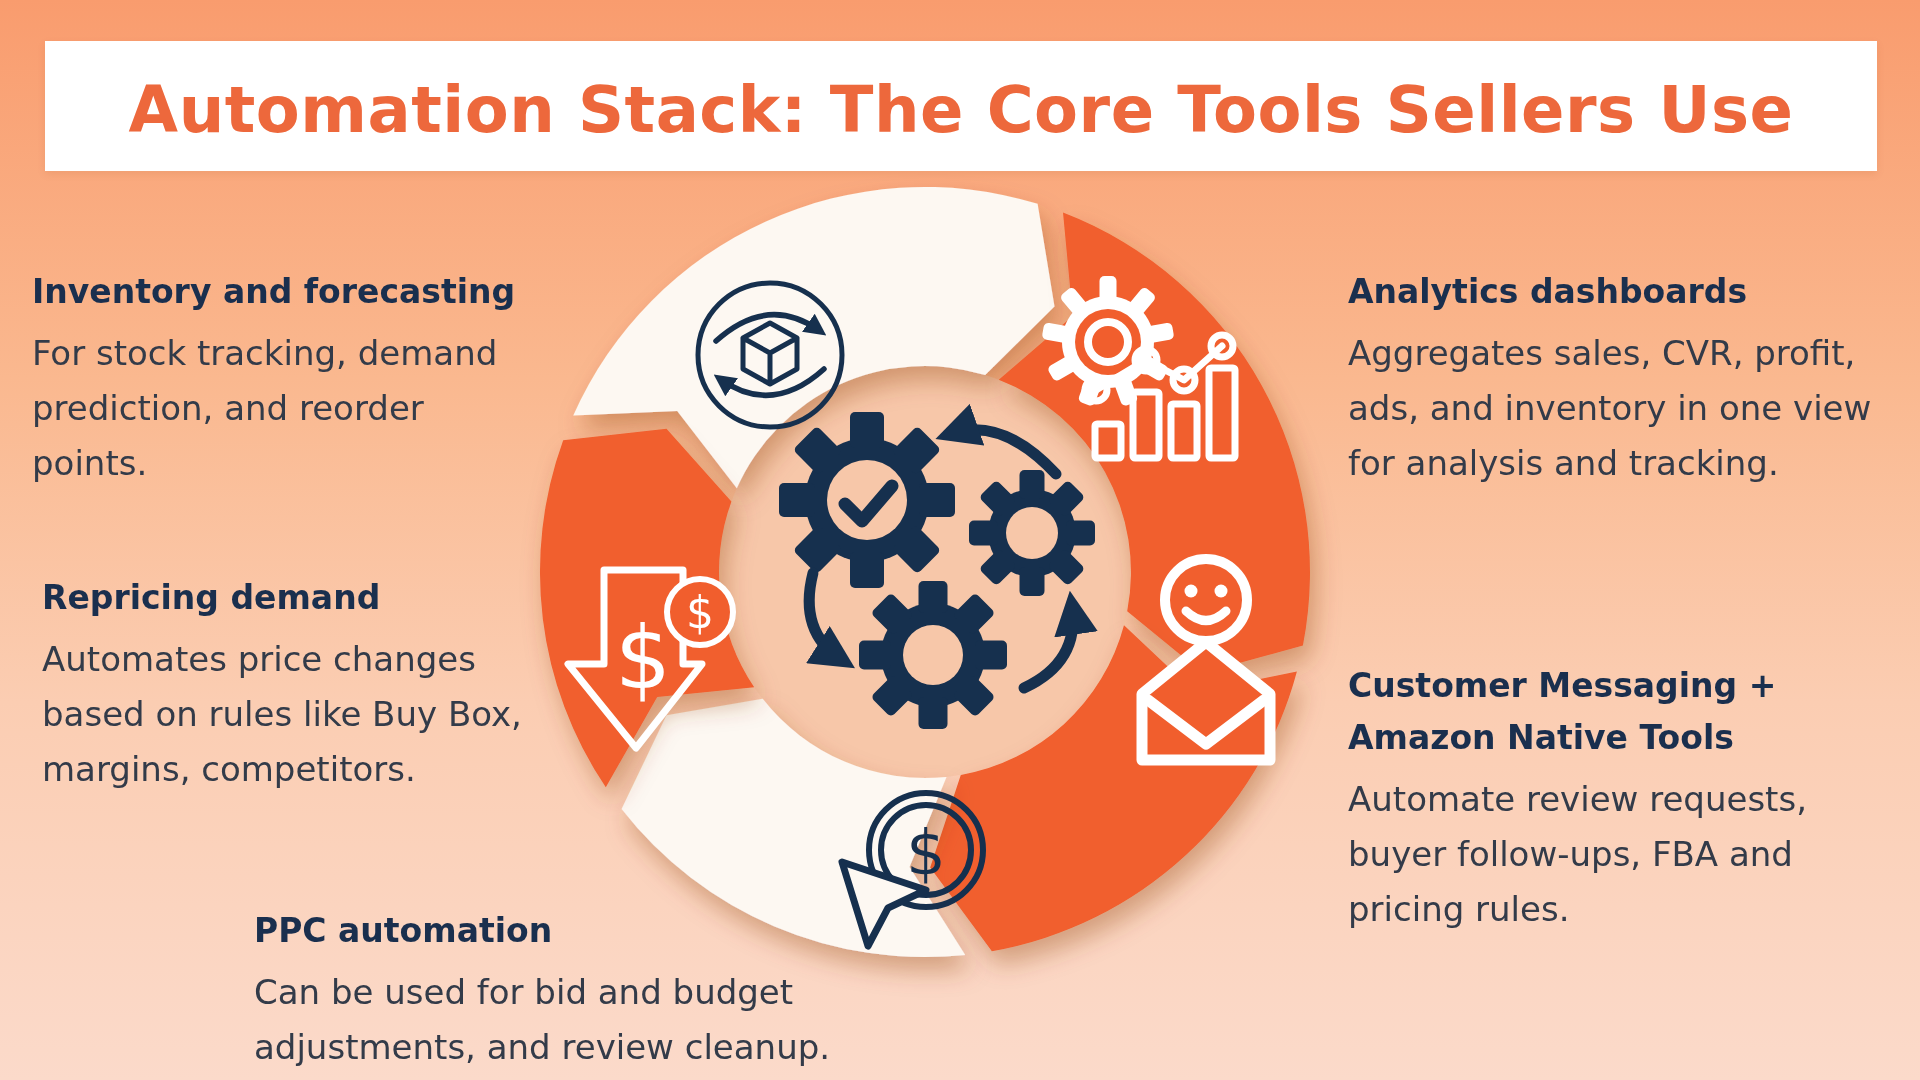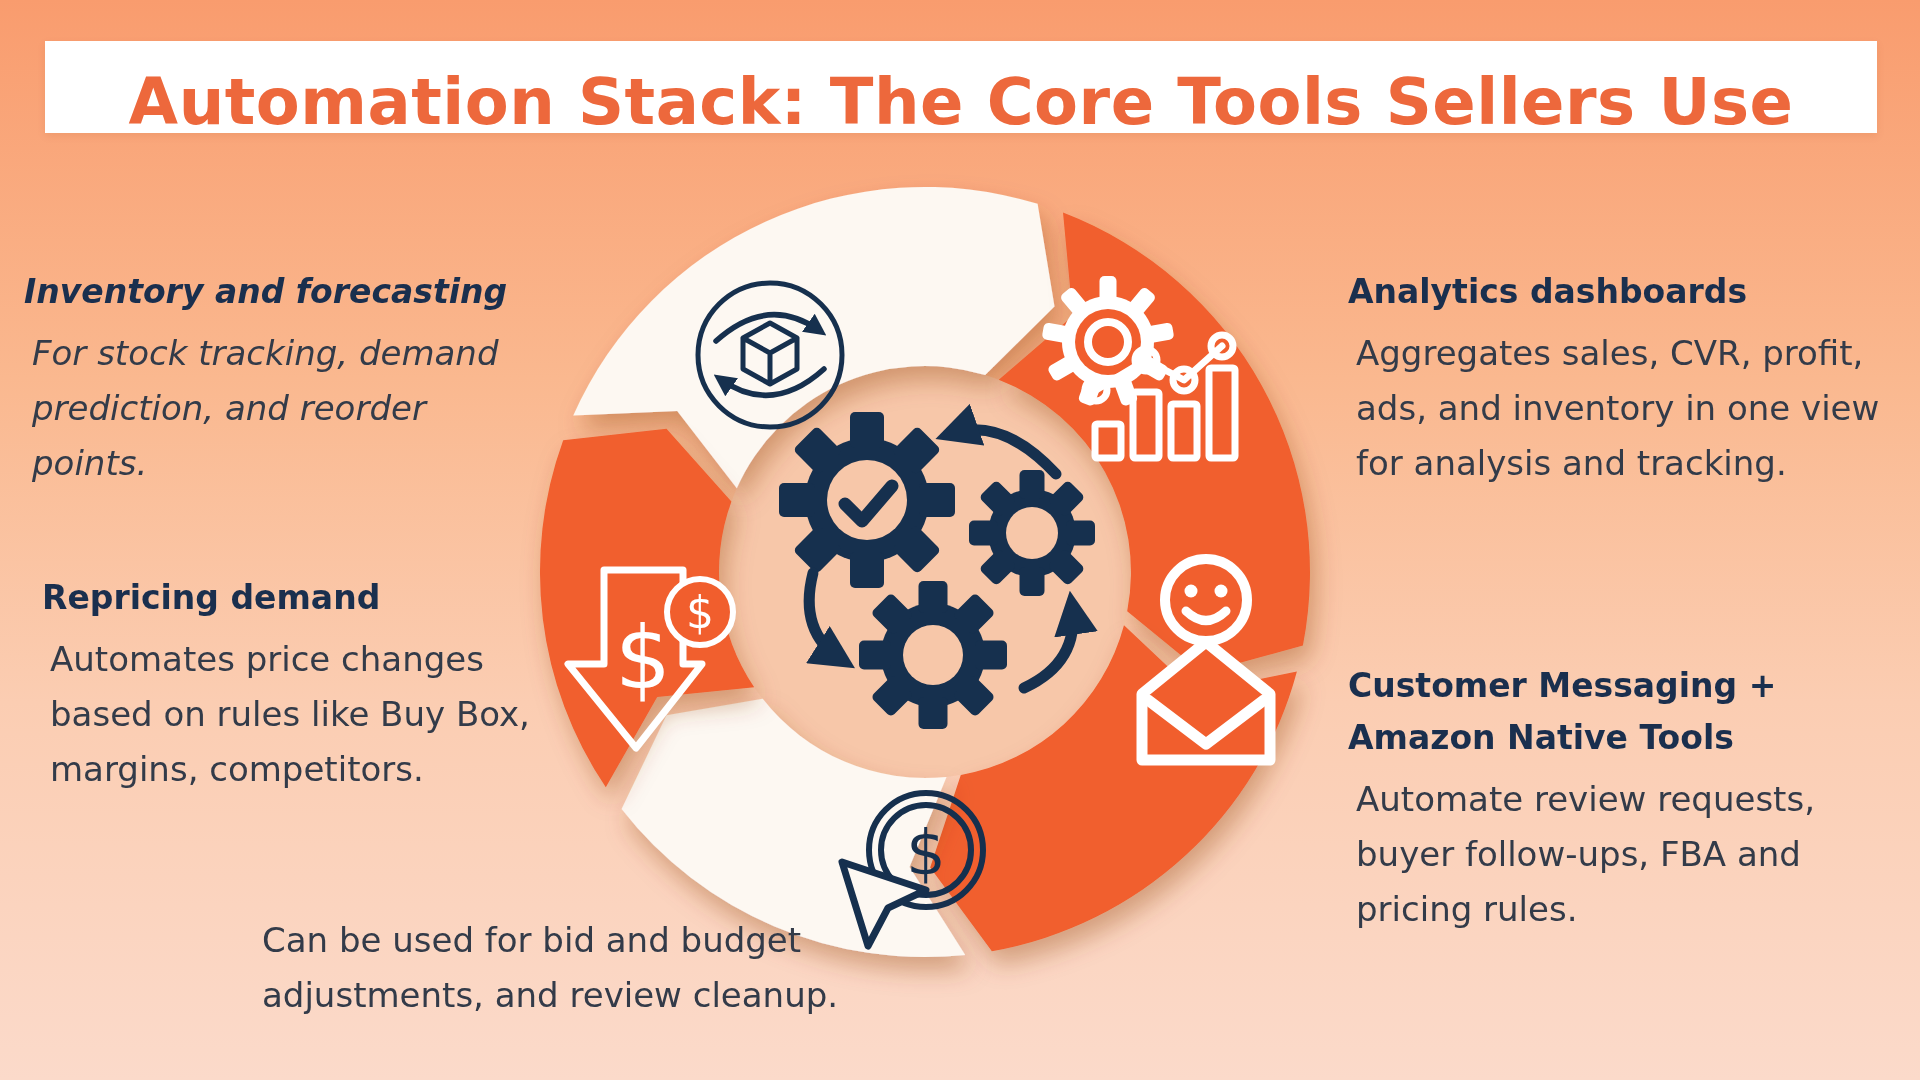--- a/index.html
+++ b/index.html
@@ -2,39 +2,39 @@
 <html><head>
 <meta charset="utf-8">
 <style>
   html,body{margin:0;padding:0;}
   #canvas{
     position:relative;width:1920px;height:1080px;overflow:hidden;
     background:linear-gradient(180deg,#F99C6E 0%,#FAB88F 35%,#FBCDB2 65%,#FBDACA 100%);
     font-family:"DejaVu Sans","Liberation Sans",sans-serif;
   }
   .banner{
-    position:absolute;left:45px;top:41px;width:1832px;height:92px;
-    background:#FFFFFF;display:flex;align-items:flex-start;justify-content:center;
+    position:absolute;left:45px;top:41px;width:1832px;height:130px;
+    background:#FFFFFF;display:flex;align-items:flex-end;justify-content:center;
     box-shadow:0 3px 8px rgba(150,60,10,.10);
   }
   .banner h1{
     margin:0;font-weight:700;font-size:64px;line-height:122px;color:#ED683C;
     letter-spacing:.5px;white-space:nowrap;
   }
   .diagram{position:absolute;left:0;top:0;width:1920px;height:1080px;}
   .block{position:absolute;}
   .block h2{
     margin:0 0 8px 0;font-weight:700;font-size:33px;line-height:52px;
     color:#1A2F4E;white-space:pre-line;
   }
   .block p{
-    margin:8px;font-weight:400;font-size:34px;line-height:55px;
+    margin:0;font-weight:400;font-size:34px;line-height:55px;
     color:#333B49;white-space:pre-line;
   }
-  .b-inventory{left:24px;top:266px;width:540px;font-style:italic;}
+  .b-inventory{left:32px;top:266px;width:540px;}
   .b-analytics{left:1348px;top:266px;width:580px;}
   .b-repricing{left:42px;top:572px;width:560px;}
   .b-messaging{left:1348px;top:660px;width:580px;}
   .b-ppc{left:254px;top:905px;width:700px;}
   .icon-stroke{fill:none;stroke:#16304E;stroke-linecap:round;stroke-linejoin:round;}
   .icon-white{fill:none;stroke:#FFFFFF;stroke-linecap:round;stroke-linejoin:round;}
   svg text{font-family:"DejaVu Sans","Liberation Sans",sans-serif;}
 </style>
 </head>
 <body>
@@ -192,17 +192,18 @@
 
   <section class="block b-messaging">
     <h2>Customer Messaging +
 Amazon Native Tools</h2>
     <p>Automate review requests,
 buyer follow-ups, FBA and
 pricing rules.</p>
   </section>
 
   <section class="block b-ppc">
+    <h2>PPC automation</h2>
     <p>Can be used for bid and budget
 adjustments, and review cleanup.</p>
   </section>
 
 </div>
 
 </body></html>

